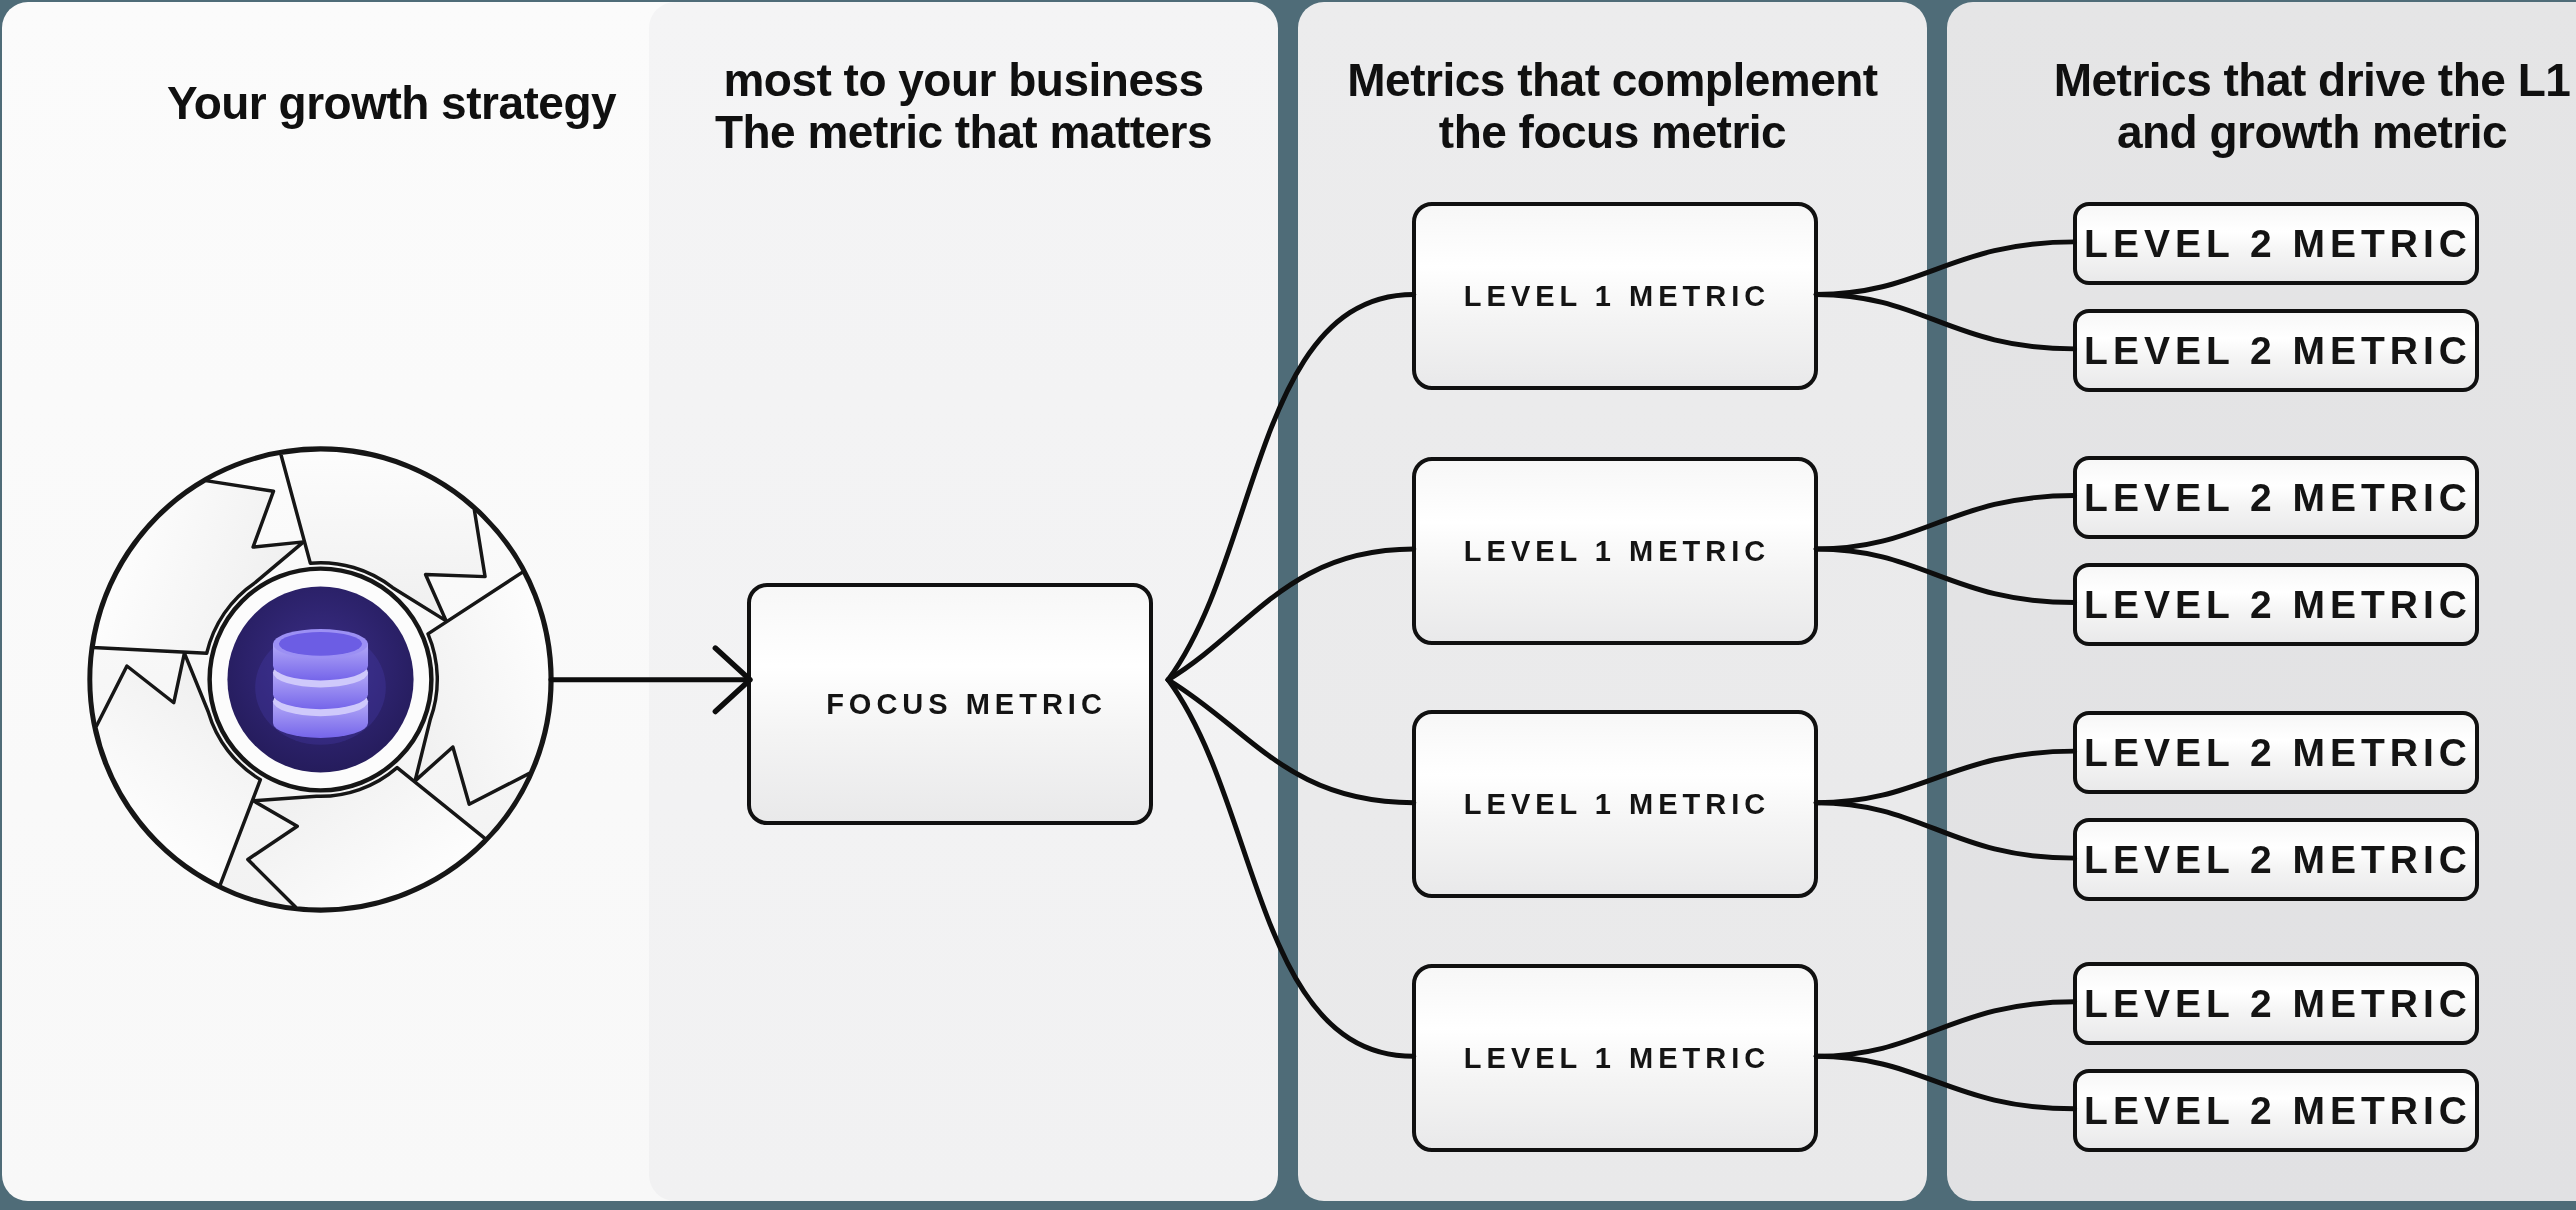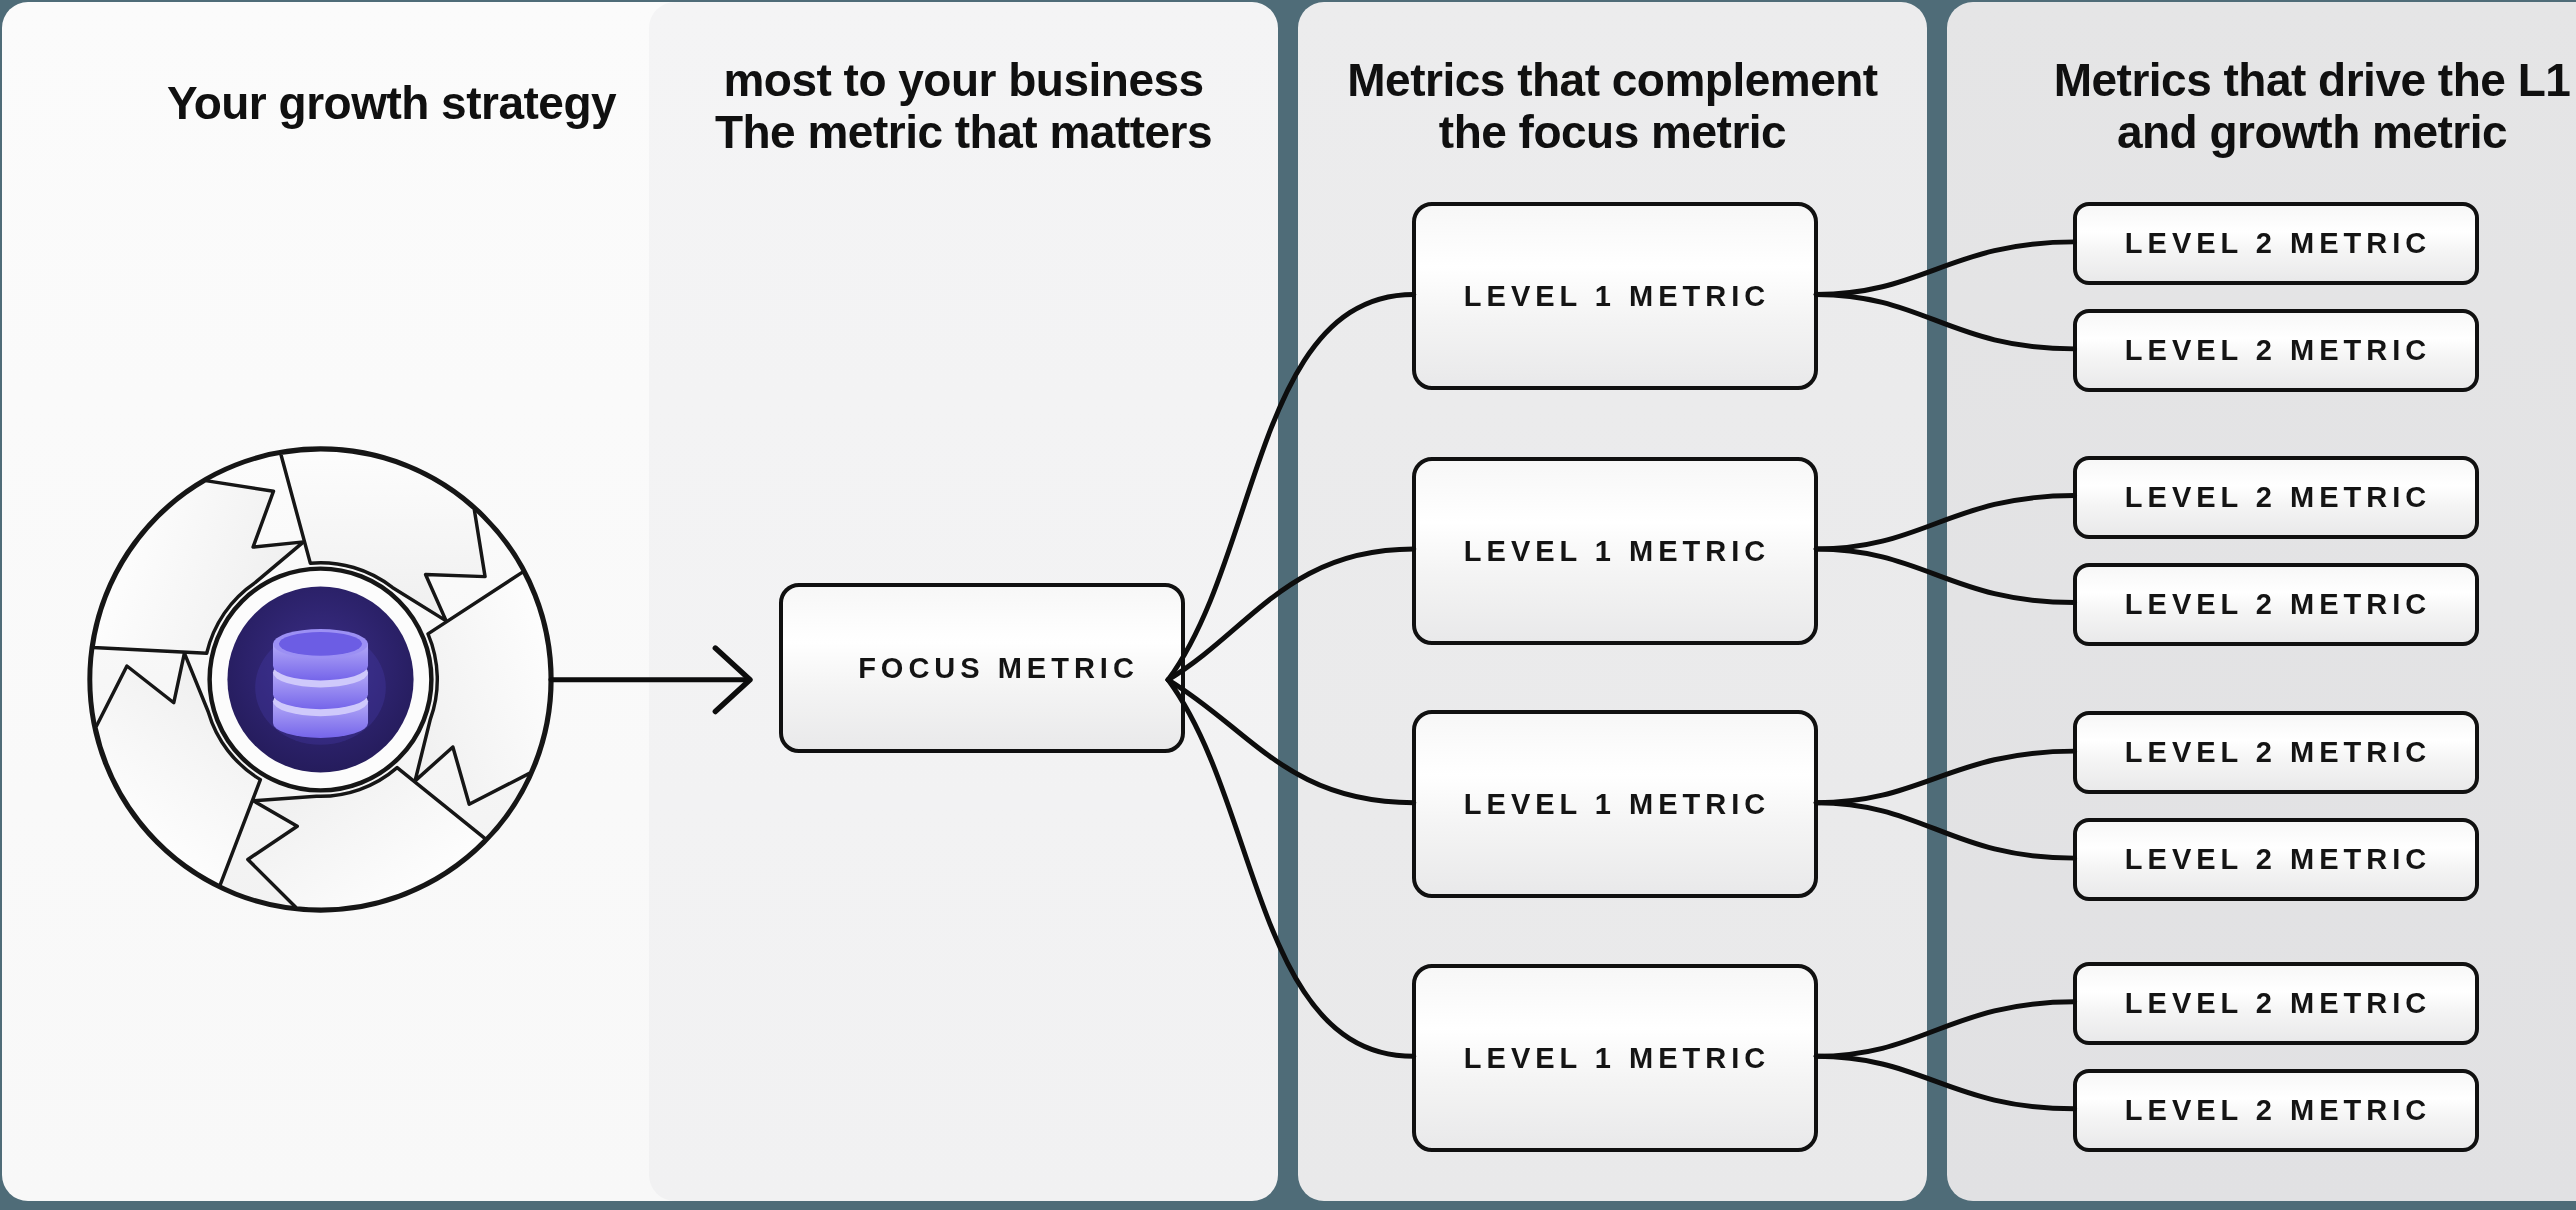--- a/index.html
+++ b/index.html
@@ -24,25 +24,25 @@
   .metric-box{
     position:absolute;box-sizing:border-box;
     border:4px solid #101010;border-radius:20px;
     background:linear-gradient(180deg,#f7f7f7 0%,#ffffff 34%,#f4f4f4 62%,#e9e9ea 100%);
     display:flex;align-items:center;justify-content:center;
   }
   .box-label{
     color:#141414;font-weight:700;font-size:29px;letter-spacing:5px;
     white-space:nowrap;transform:translateX(2px);
   }
-  .box-focus{left:130px;top:581px;width:406px;height:170px;padding-left:29px;}
+  .box-focus{left:98px;top:581px;width:406px;height:242px;padding-left:29px;}
   .box-l1{left:114px;width:406px;height:188px;}
   .box-l1-0{top:200px;} .box-l1-1{top:455px;} .box-l1-2{top:708px;} .box-l1-3{top:962px;}
   .box-l2{left:126px;width:406px;height:83px;border-radius:16px;}
-  .box-l2 .box-label{font-size:29px;}
+  .box-l2 .box-label{font-size:39px;}
   .box-l2-0{top:200px;} .box-l2-1{top:307px;}
   .box-l2-2{top:454px;} .box-l2-3{top:561px;}
   .box-l2-4{top:709px;} .box-l2-5{top:816px;}
   .box-l2-6{top:960px;} .box-l2-7{top:1067px;}
   #connector-layer{position:absolute;left:0;top:0;width:2576px;height:1211px;pointer-events:none;}
   #flywheel{position:absolute;left:69px;top:428px;width:499px;height:499px;}
 </style>
 </head>
 <body>
 

